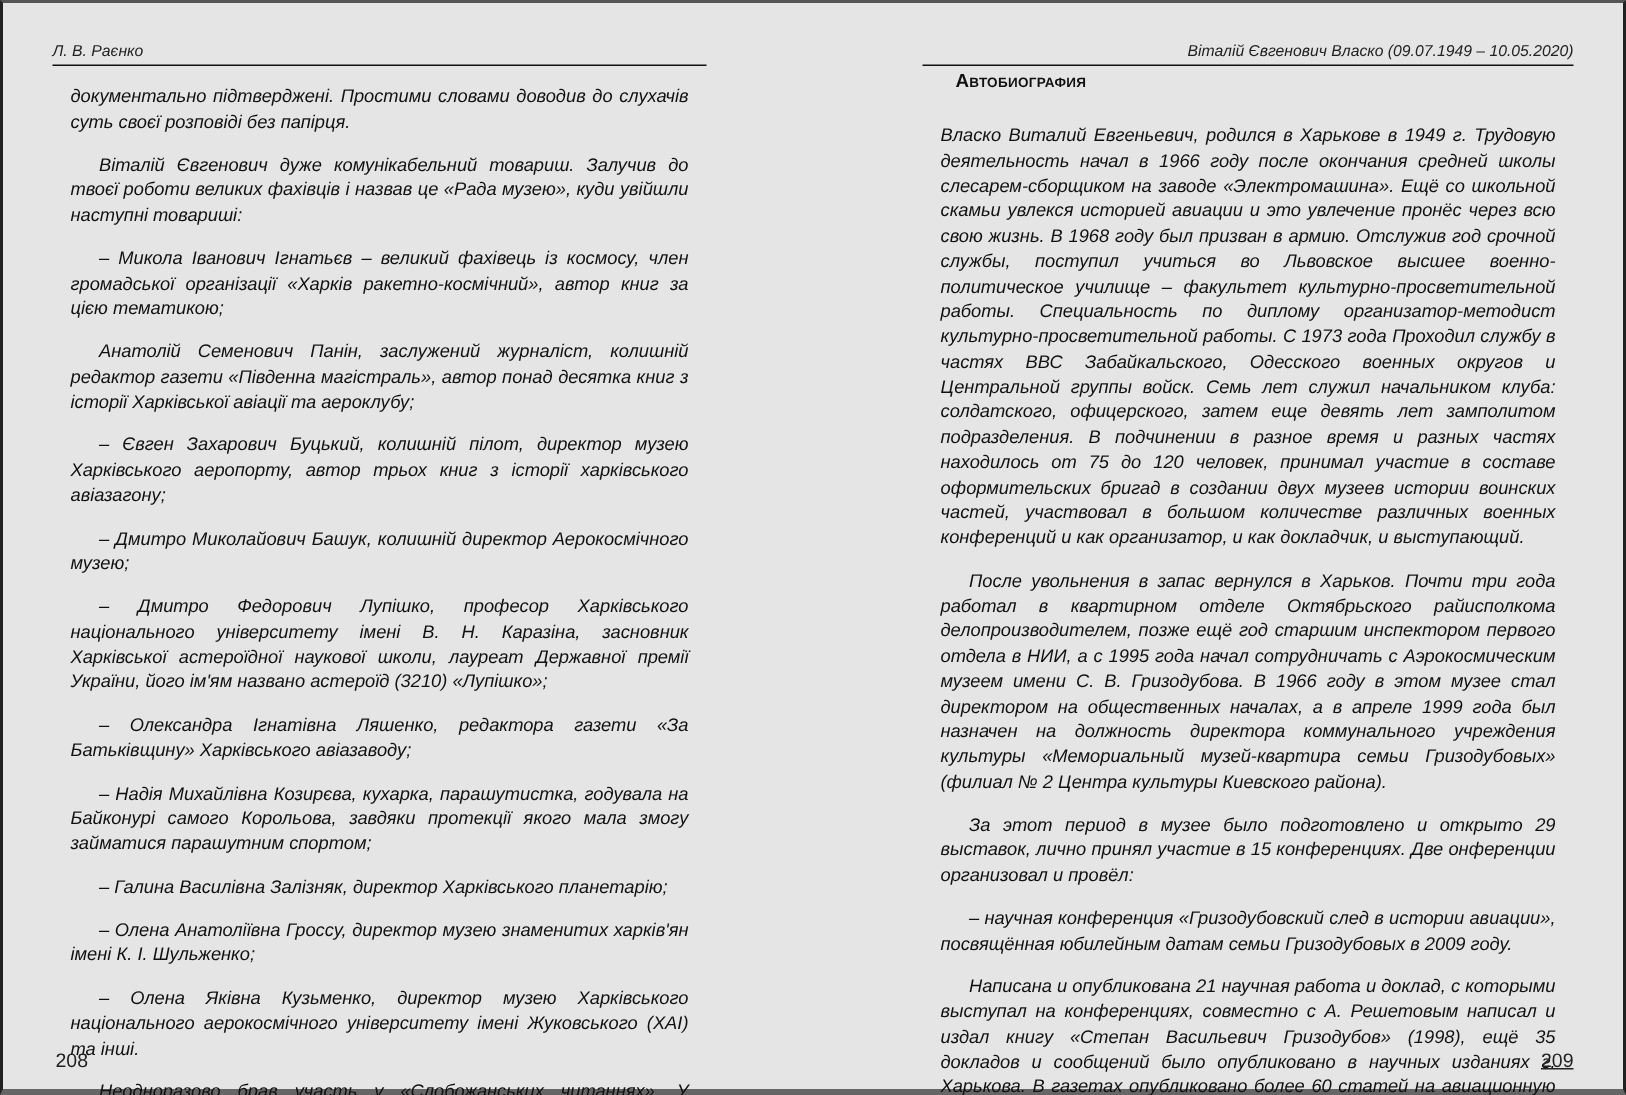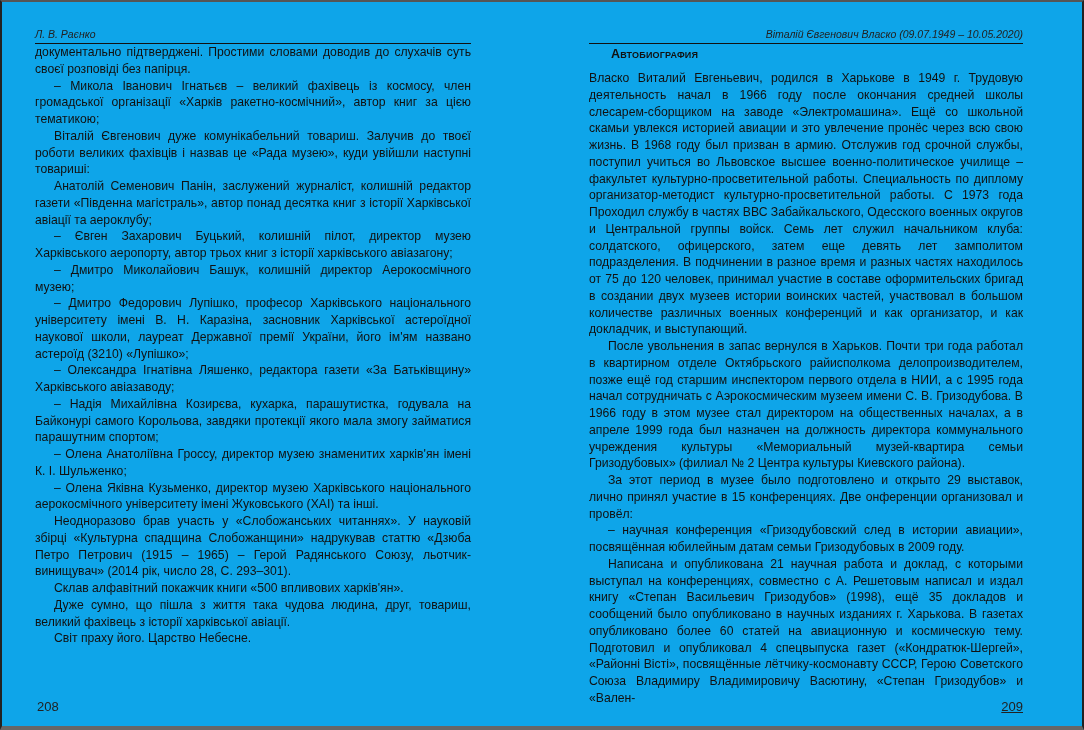--- a/index.html
+++ b/index.html
@@ -10,44 +10,44 @@
     color: #111;
     position: relative;
   }
   .frame {
     position: absolute; left: 0; top: 0; width: 1084px; height: 730px;
     box-sizing: border-box;
     border-top: 2px solid #555;
     border-left: 2px solid #222;
     border-right: 2px solid #222;
     border-bottom: 4px solid #666;
-    background: #0ea5e9;
+    background: #e5e5e5;
   }
   .page {
     position: absolute; top: 0; bottom: 0;
   }
   .page-left { left: 33px; width: 436px; }
-  .page-right { left: 587px; width: 434px; }
+  .page-right { left: 613px; width: 434px; }
   .running-head {
     position: absolute; top: 26px; left: 0; right: 0;
     font-style: italic; font-size: 10.5px; color: #222;
     padding-bottom: 3px;
     border-bottom: 1px solid #111;
     height: 12px; line-height: 12px;
   }
   .page-right .running-head { text-align: right; }
   .text {
     position: absolute; left: 0; right: 0;
     font-size: 12.2px; line-height: 16.75px;
     text-align: justify;
     color: #111;
   }
   .page-left .text { top: 42px; }
   .page-right .text { top: 68px; }
-  .text p { margin: 0; text-indent: 19px; }
+  .text p { margin: 12px; text-indent: 19px; font-style: italic; }
   .text p.noindent { text-indent: 0; }
   .section-title {
     position: absolute; left: 0; top: 45px;
     font-weight: bold; font-size: 12.5px;
     font-variant: small-caps; letter-spacing: 0.2px;
     color: #111;
     margin-left: 22px;
   }
   .folio {
     position: absolute; top: 697px;
@@ -58,28 +58,29 @@
 </style>
 </head>
 <body>
 
 <div class="frame">
 
   <div class="page page-left">
     <div class="running-head">Л. В. Раєнко</div>
     <div class="text">
       <p class="noindent">документально підтверджені. Простими словами доводив до слухачів суть своєї розповіді без папірця.</p>
+      <p>Віталій Євгенович дуже комунікабельний товариш. Залучив до твоєї роботи великих фахівців і назвав це «Рада музею», куди увійшли наступні товариші:</p>
       <p>– Микола Іванович Ігнатьєв – великий фахівець із космосу, член громадської організації «Харків ракетно-космічний», автор книг за цією тематикою;</p>
-      <p>Віталій Євгенович дуже комунікабельний товариш. Залучив до твоєї роботи великих фахівців і назвав це «Рада музею», куди увійшли наступні товариші:</p>
       <p>Анатолій Семенович Панін, заслужений журналіст, колишній редактор газети «Південна магістраль», автор понад десятка книг з історії Харківської авіації та аероклубу;</p>
       <p>– Євген Захарович Буцький, колишній пілот, директор музею Харківського аеропорту, автор трьох книг з історії харківського авіазагону;</p>
       <p>– Дмитро Миколайович Башук, колишній директор Аерокосмічного музею;</p>
       <p>– Дмитро Федорович Лупішко, професор Харківського національного університету імені В. Н. Каразіна, засновник Харківської астероїдної наукової школи, лауреат Державної премії України, його ім'ям названо астероїд (3210) «Лупішко»;</p>
       <p>– Олександра Ігнатівна Ляшенко, редактора газети «За Батьківщину» Харківського авіазаводу;</p>
       <p>– Надія Михайлівна Козирєва, кухарка, парашутистка, годувала на Байконурі самого Корольова, завдяки протекції якого мала змогу займатися парашутним спортом;</p>
+      <p>– Галина Василівна Залізняк, директор Харківського планетарію;</p>
       <p>– Олена Анатоліївна Гроссу, директор музею знаменитих харків'ян імені К. І. Шульженко;</p>
       <p>– Олена Яківна Кузьменко, директор музею Харківського національного аерокосмічного університету імені Жуковського (ХАІ) та інші.</p>
       <p>Неодноразово брав участь у «Слобожанських читаннях». У науковій збірці «Культурна спадщина Слобожанщини» надрукував статтю «Дзюба Петро Петрович (1915 – 1965) – Герой Радянського Союзу, льотчик-винищувач» (2014 рік, число 28, С. 293–301).</p>
       <p>Склав алфавітний покажчик книги «500 впливових харків'ян».</p>
       <p>Дуже сумно, що пішла з життя така чудова людина, друг, товариш, великий фахівець з історії харківської авіації.</p>
       <p>Світ праху його. Царство Небесне.</p>
     </div>
     <div class="folio">208</div>
   </div>
 

